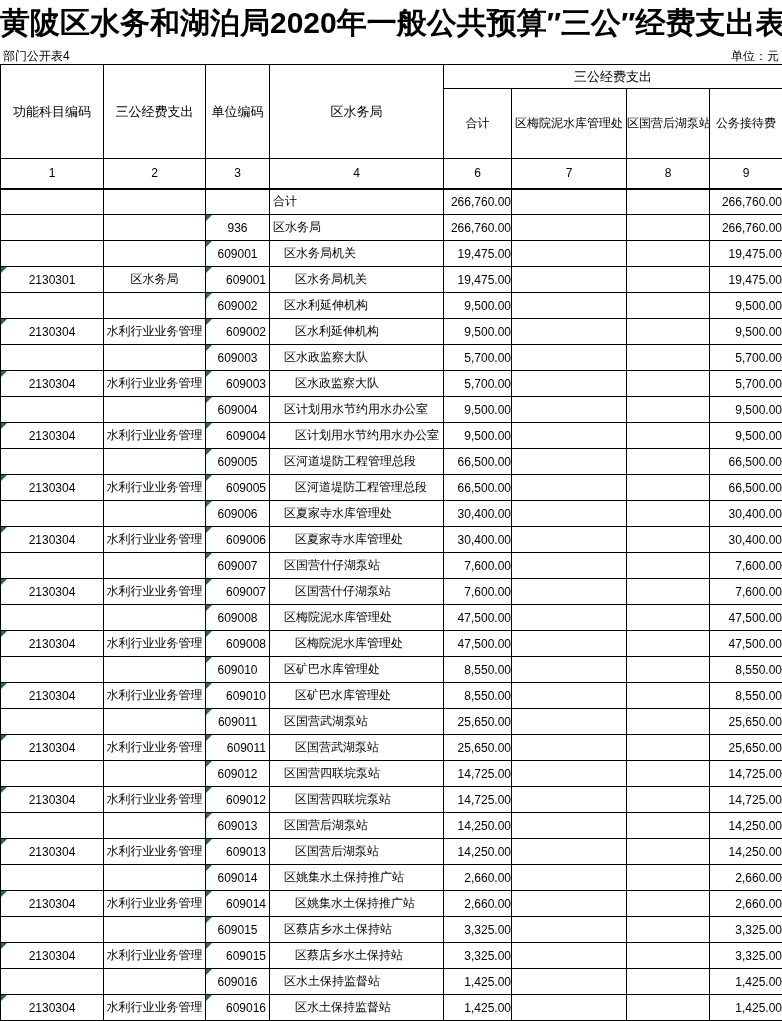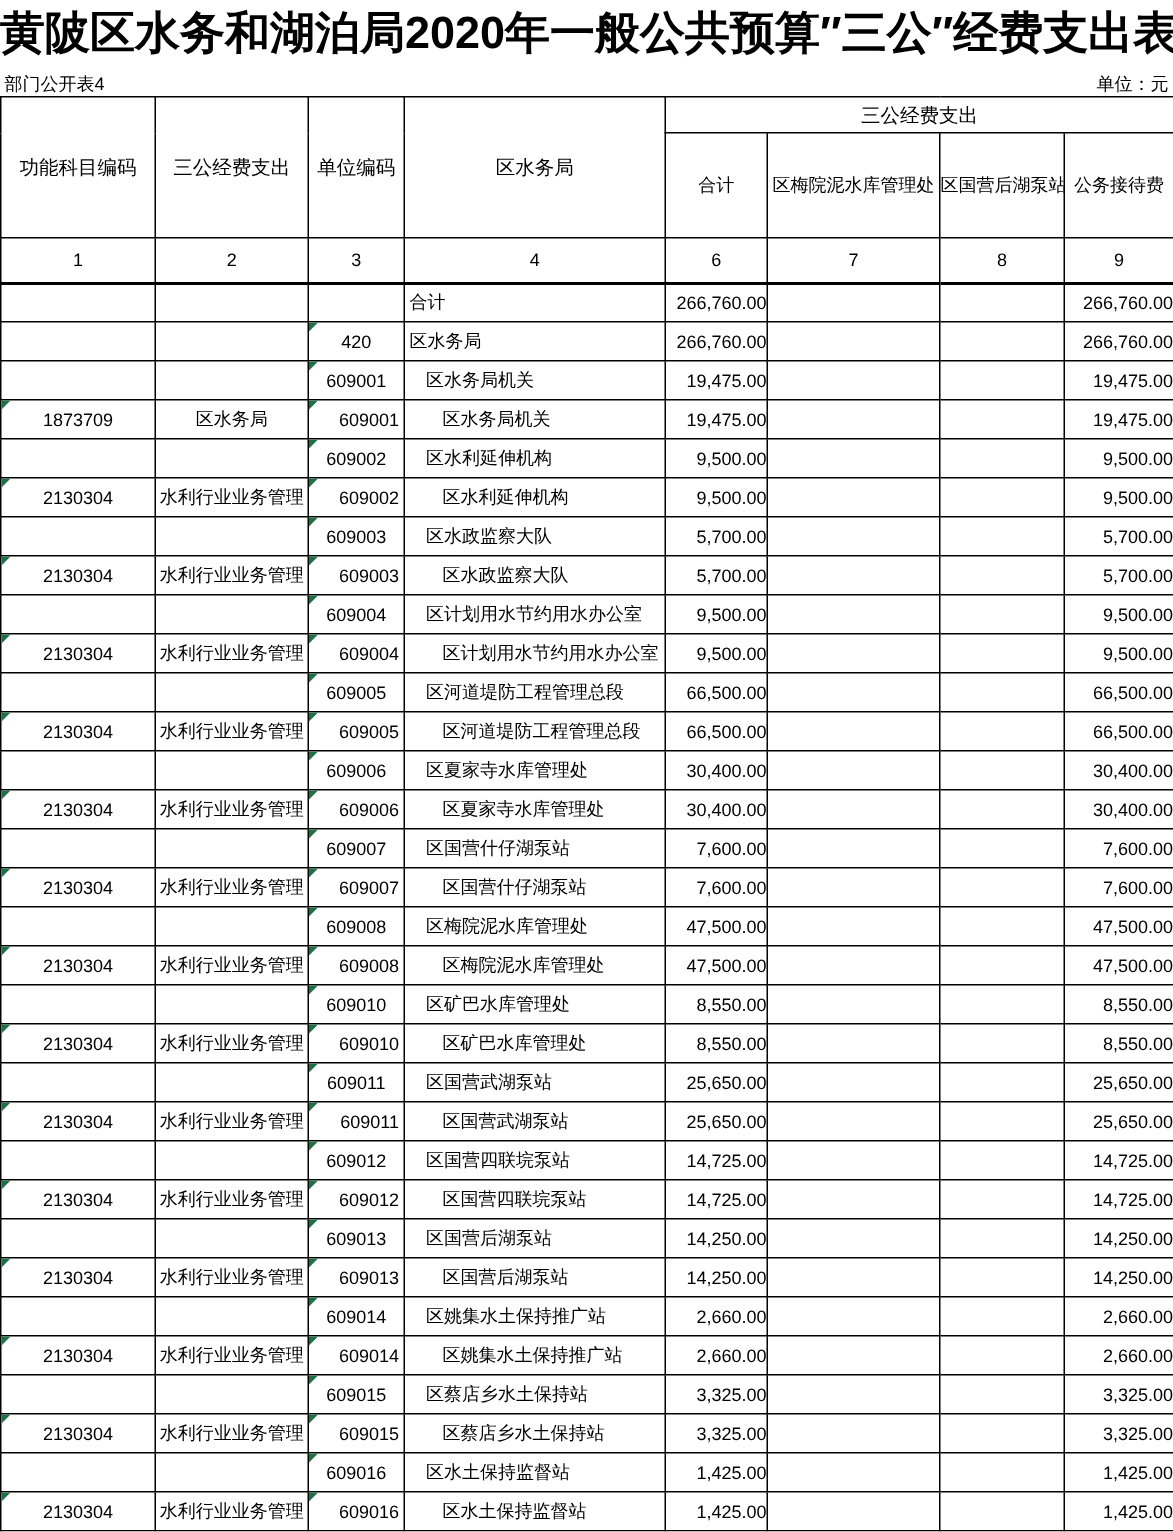--- a/index.html
+++ b/index.html
@@ -105,39 +105,39 @@
         <td class="ucode-cell lvl0"><span></span></td>
         <td class="uname-cell lvl0"><span>合计</span></td>
         <td class="amt-cell lvl0"><span>266,760.00</span></td>
         <td class="amt-cell lvl0"><span></span></td>
         <td class="amt-cell lvl0"><span></span></td>
         <td class="amt-cell lvl0"><span>266,760.00</span></td>
       </tr>
       <tr class="data-row">
         <td class="code-cell lvl0"><span></span></td>
         <td class="code-cell lvl0"><span></span></td>
-        <td class="ucode-cell lvl0"><span class="tri"></span><span>420</span></td>
+        <td class="ucode-cell lvl0"><span class="tri"></span><span>936</span></td>
         <td class="uname-cell lvl0"><span>区水务局</span></td>
         <td class="amt-cell lvl0"><span>266,760.00</span></td>
         <td class="amt-cell lvl0"><span></span></td>
         <td class="amt-cell lvl0"><span></span></td>
         <td class="amt-cell lvl0"><span>266,760.00</span></td>
       </tr>
       <tr class="data-row">
         <td class="code-cell lvl1"><span></span></td>
         <td class="code-cell lvl1"><span></span></td>
         <td class="ucode-cell lvl1"><span class="tri"></span><span>609001</span></td>
         <td class="uname-cell lvl1"><span>区水务局机关</span></td>
         <td class="amt-cell lvl1"><span>19,475.00</span></td>
         <td class="amt-cell lvl1"><span></span></td>
         <td class="amt-cell lvl1"><span></span></td>
         <td class="amt-cell lvl1"><span>19,475.00</span></td>
       </tr>
       <tr class="data-row">
-        <td class="code-cell lvl2"><span class="tri"></span><span>1873709</span></td>
+        <td class="code-cell lvl2"><span class="tri"></span><span>2130301</span></td>
         <td class="code-cell lvl2"><span>区水务局</span></td>
         <td class="ucode-cell lvl2"><span class="tri"></span><span>609001</span></td>
         <td class="uname-cell lvl2"><span>区水务局机关</span></td>
         <td class="amt-cell lvl2"><span>19,475.00</span></td>
         <td class="amt-cell lvl2"><span></span></td>
         <td class="amt-cell lvl2"><span></span></td>
         <td class="amt-cell lvl2"><span>19,475.00</span></td>
       </tr>
       <tr class="data-row">
         <td class="code-cell lvl1"><span></span></td>

